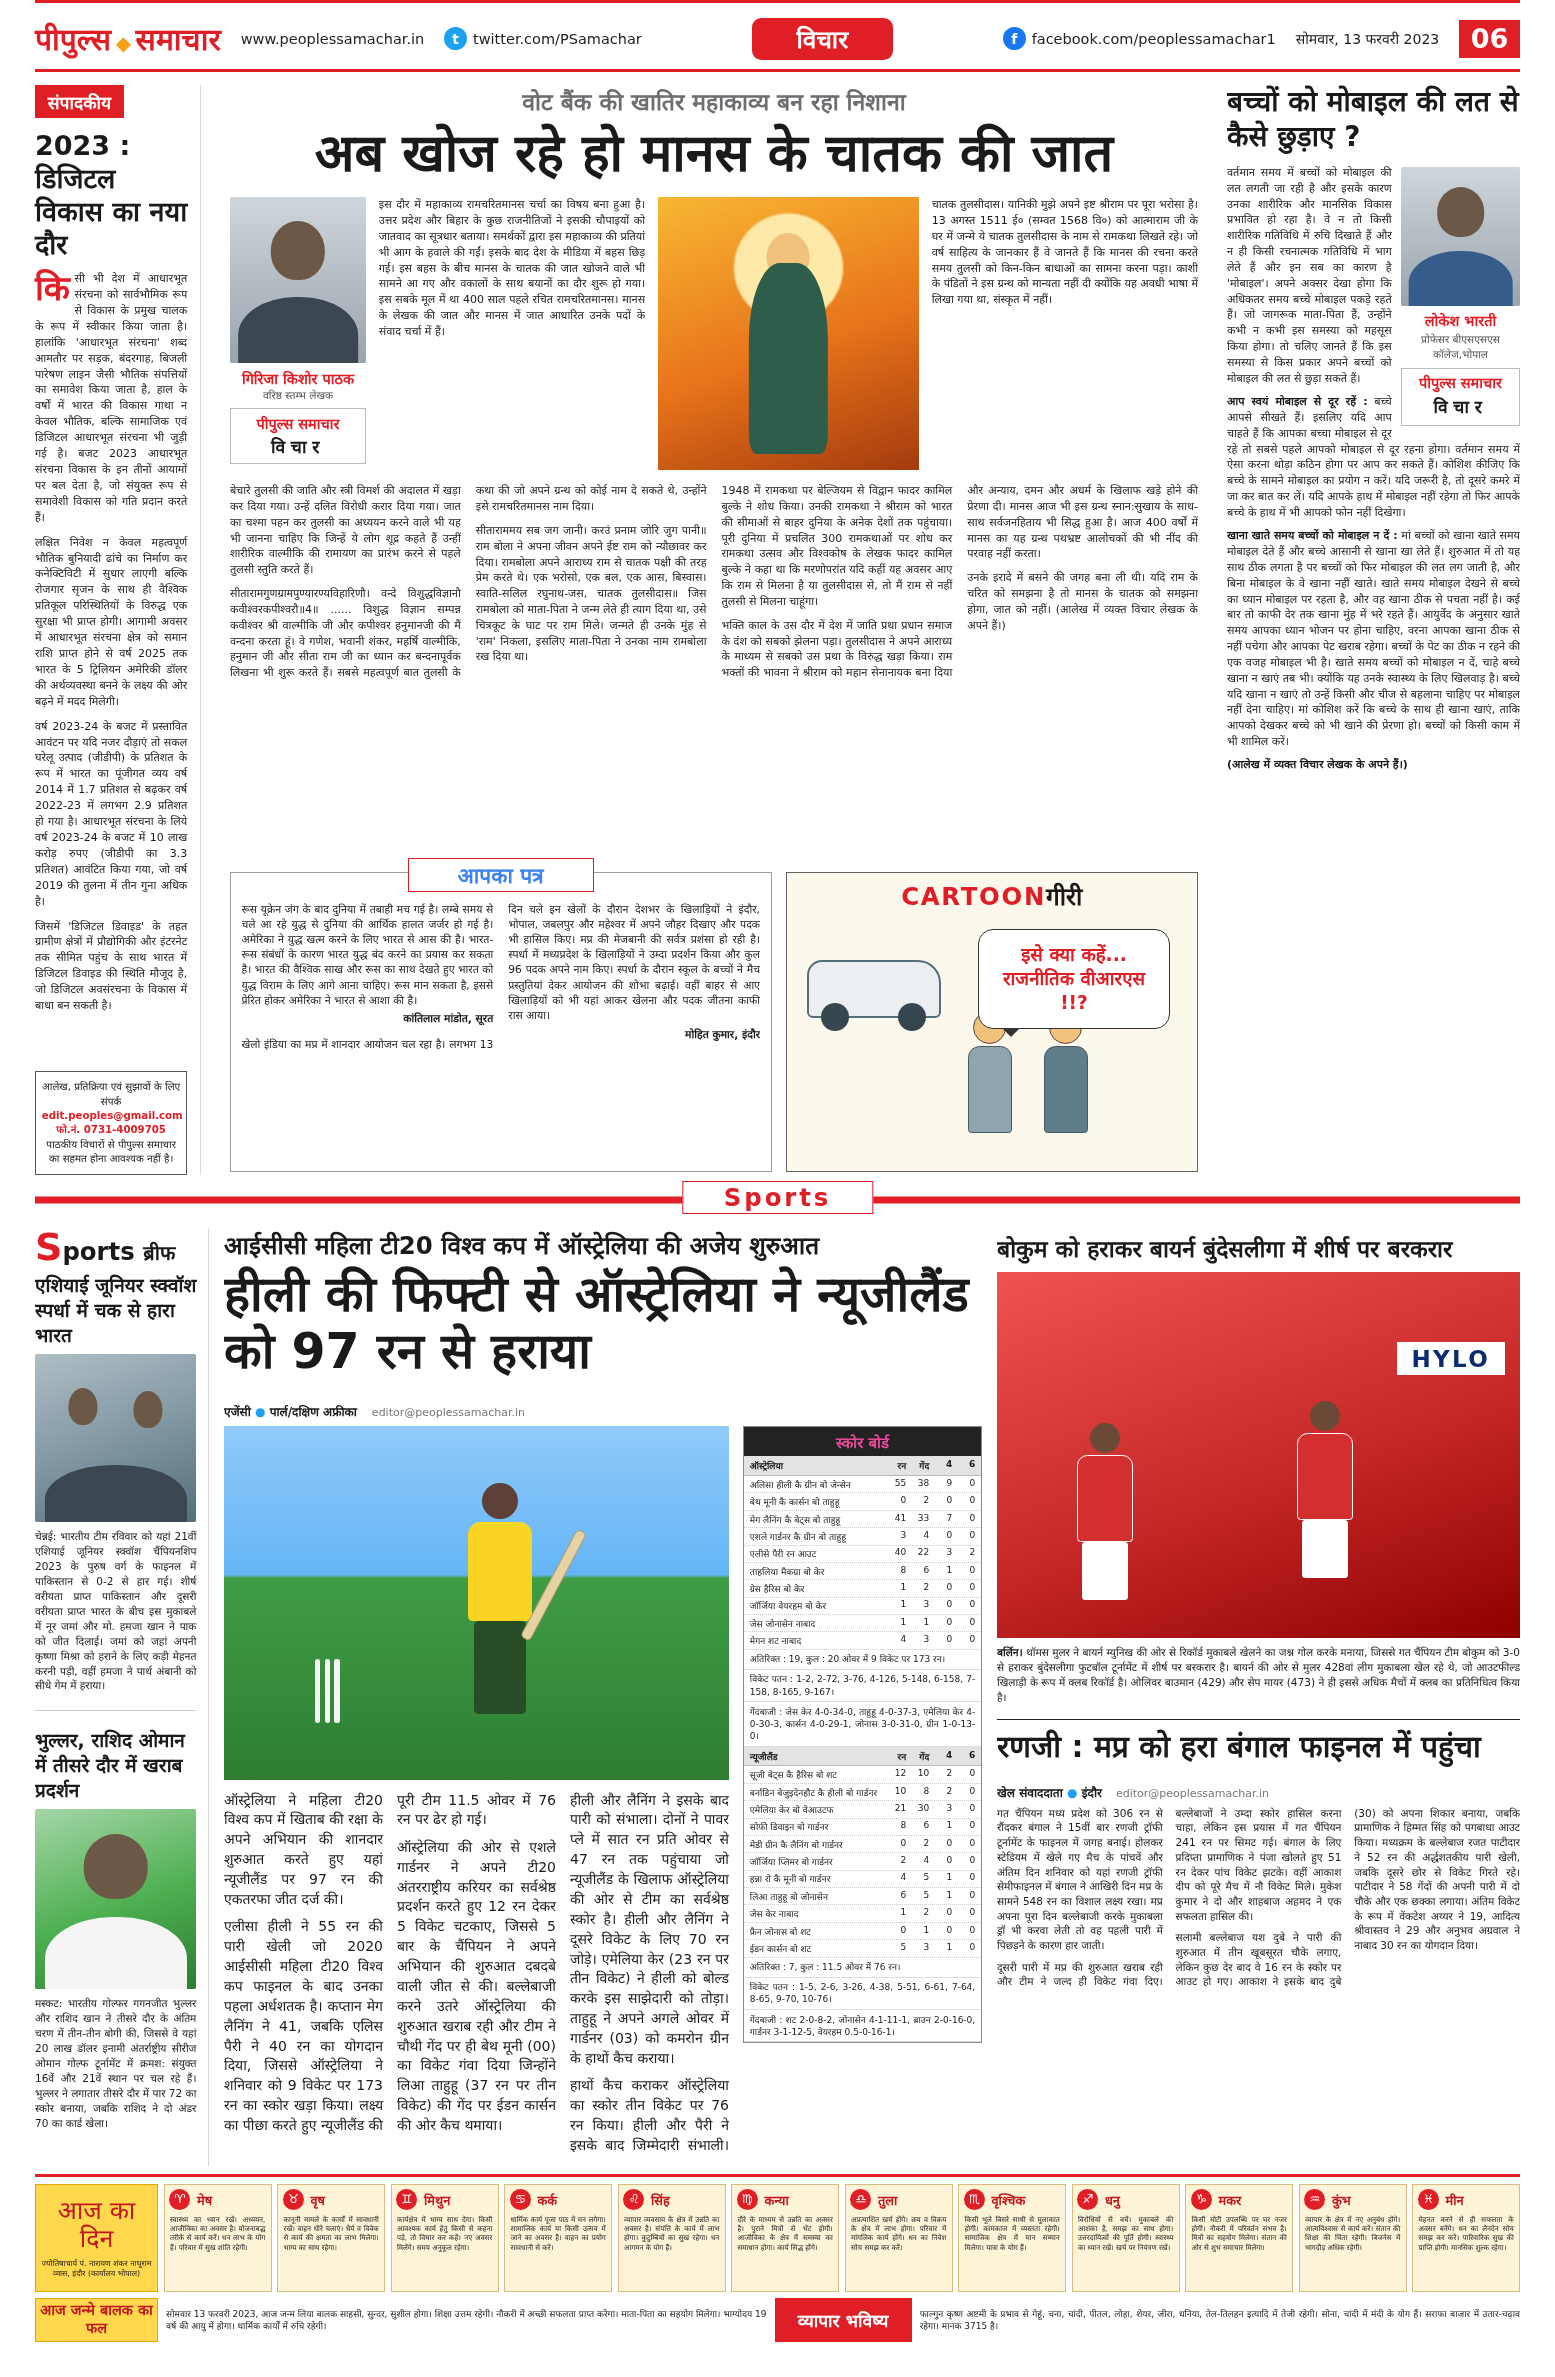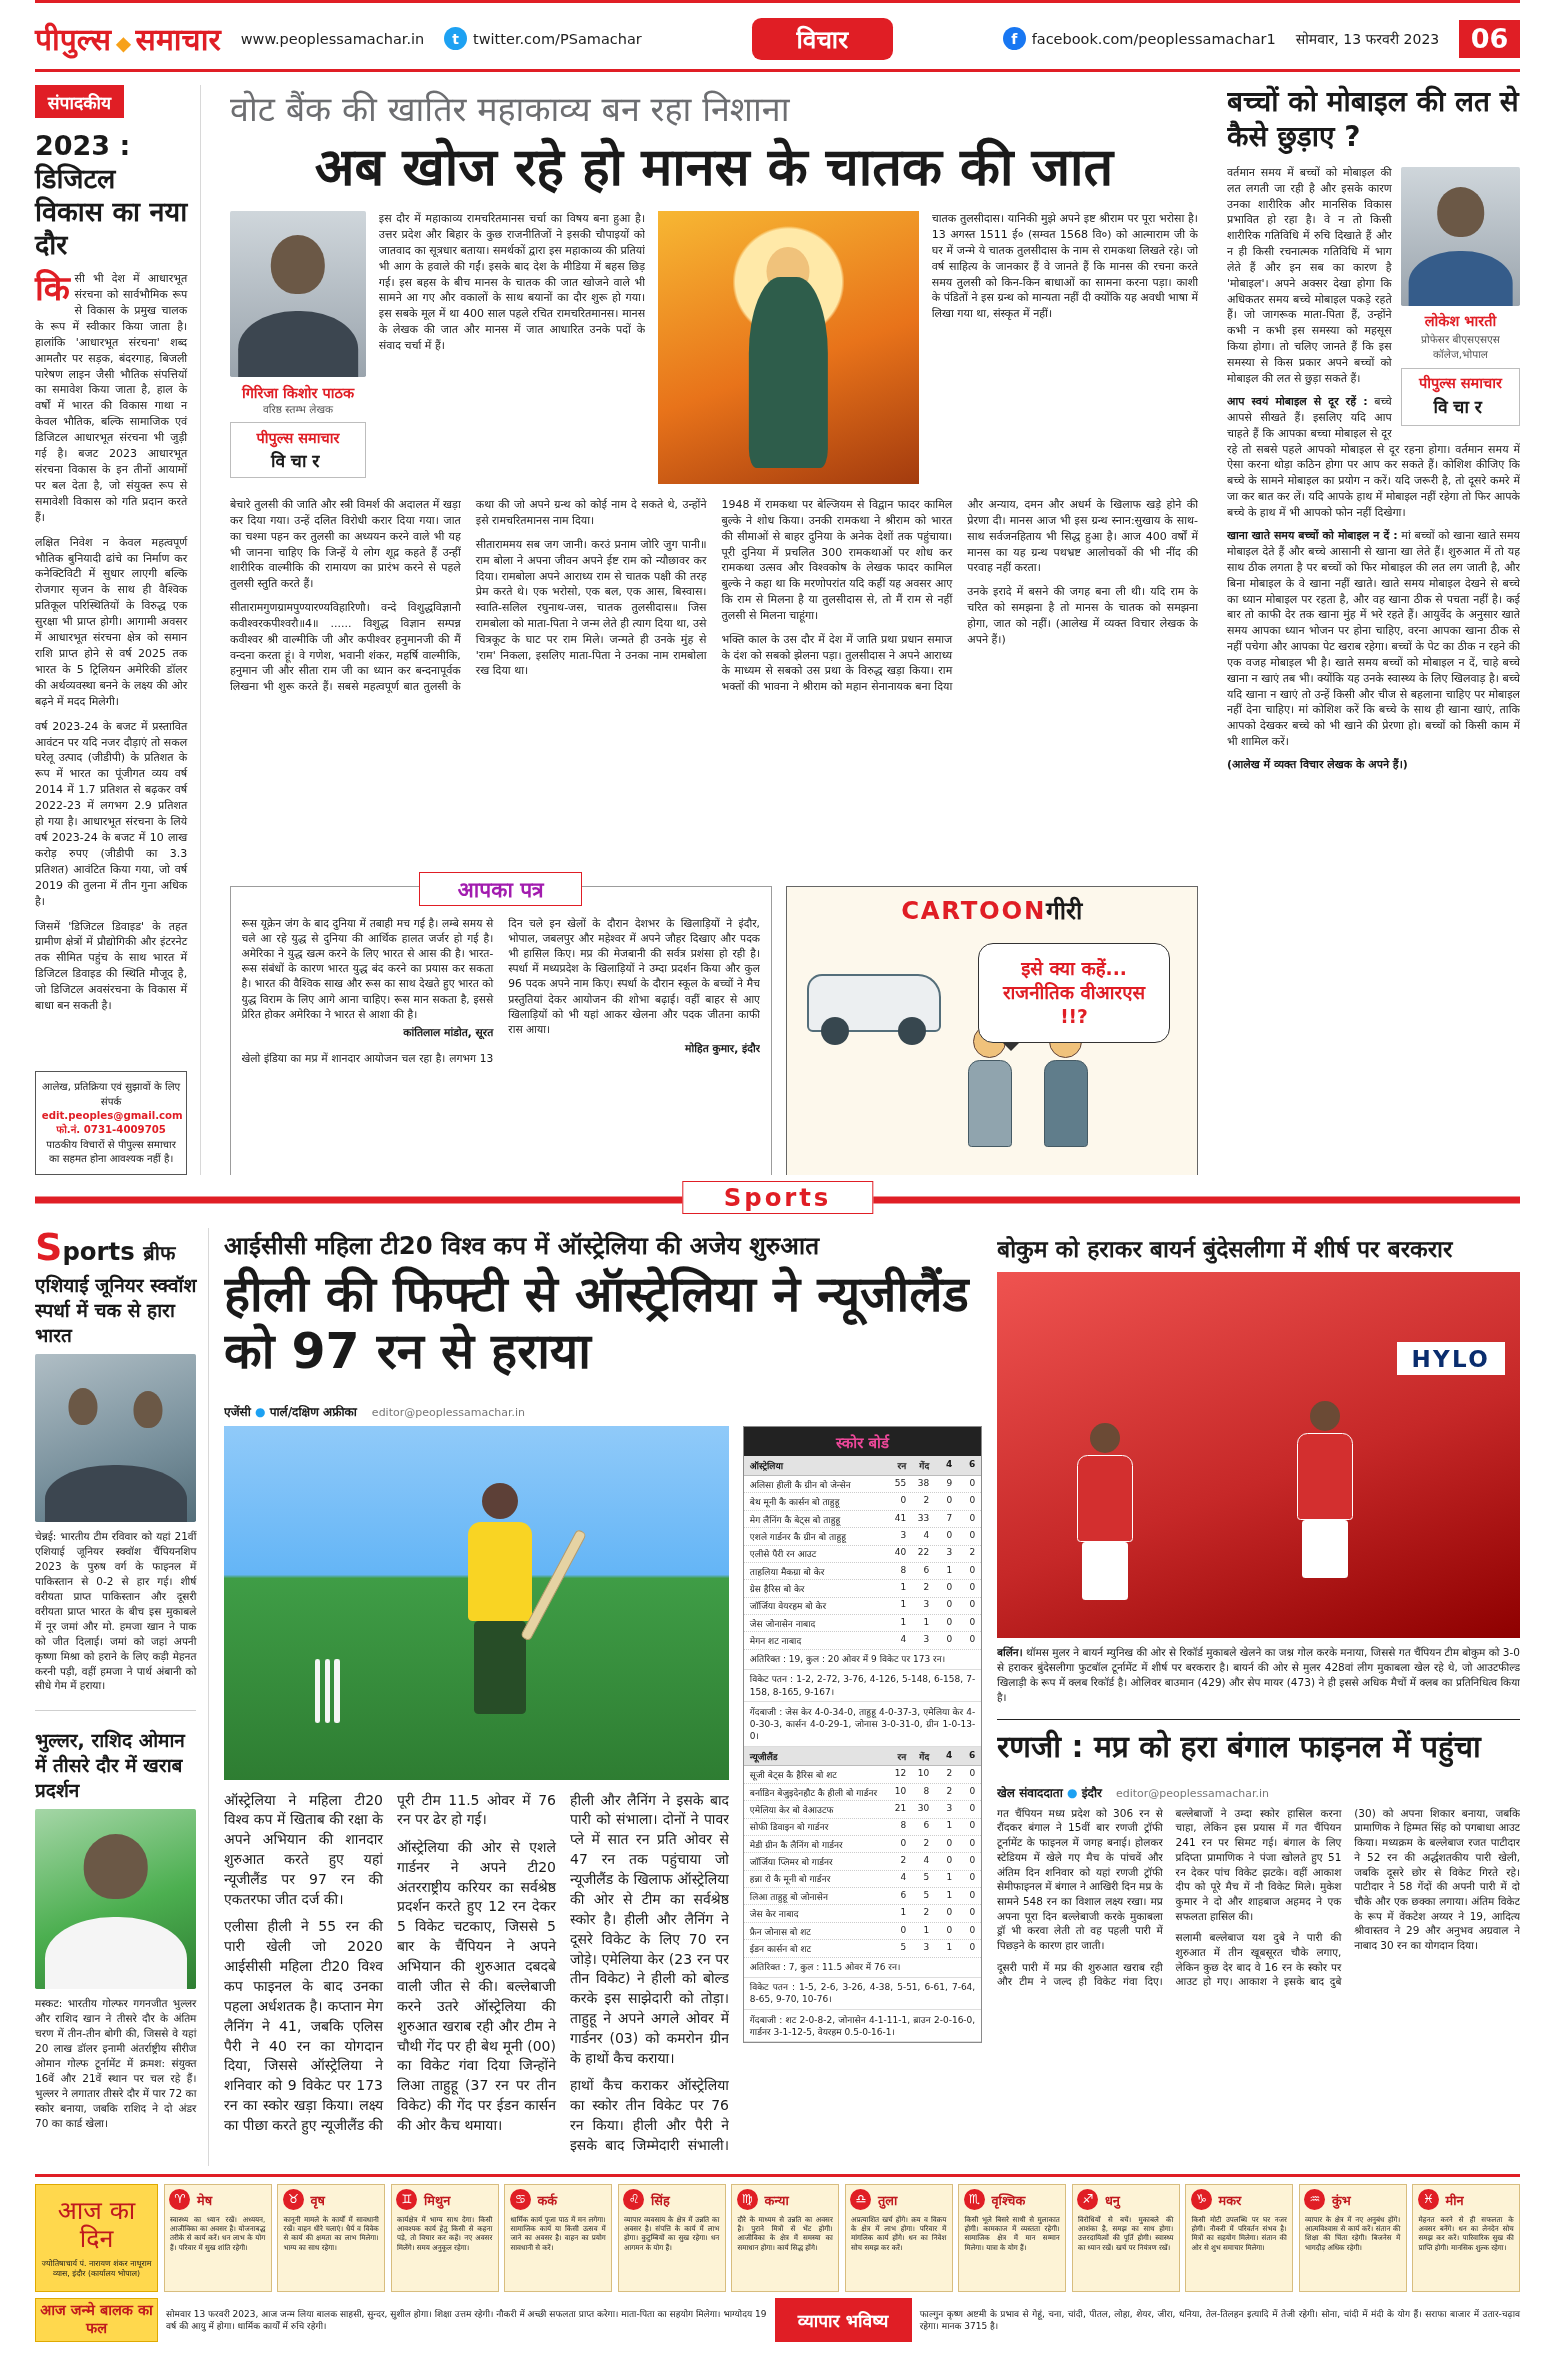--- a/index.html
+++ b/index.html
@@ -26,21 +26,21 @@
   .top{display:grid;grid-template-columns:166px 1fr 293px;gap:29px;padding:12.8px 35px 0;height:1103px;overflow:hidden;}
 
   .ed{display:flex;flex-direction:column;border-right:1.2px solid #d8d8d8;padding-right:12.8px;height:100%;}
   .ed-tab{background:#e01e25;color:#fff;font-size:17.4px;font-weight:bold;padding:4.6px 12.8px;align-self:flex-start;}
   .ed-title{font-size:27px;font-weight:bold;line-height:1.22;margin:11.6px 0 9.3px;}
   .ed p{font-size:11px;line-height:1.45;text-align:justify;margin-bottom:8.7px;}
   .ed p.first::first-letter{font-size:34px;color:#e01e25;font-weight:bold;float:left;line-height:.9;padding:2.3px 4.6px 0 0;}
   .ed-contact{margin-top:auto;border:1.2px solid #555;padding:8.1px 5.8px;font-size:10.2px;text-align:center;line-height:1.4;}
   .ed-contact .em{color:#e01e25;font-weight:bold;}
 
-  .cn-kicker{font-size:34px;font-weight:normal;color:#6d6e71;}
+  .cn-kicker{text-align:center;font-size:23px;font-weight:bold;color:#6d6e71;}
   .cn-headline{text-align:center;font-size:52px;font-weight:bold;line-height:1.12;margin:7px 0 15px;}
   .cn-top{display:flex;gap:12.8px;height:273px;overflow:hidden;}
   .author-card{width:136px;flex:none;text-align:center;}
   .photo{position:relative;overflow:hidden;border-radius:1.7px;}
   .photo.person{background:linear-gradient(180deg,#cfd6db 0%,#9aa4ad 100%);}
   .photo .head{position:absolute;left:50%;top:14%;width:40%;height:36%;transform:translateX(-50%);
                background:#6b5846;border-radius:50% 50% 46% 46%;}
   .photo .torso{position:absolute;left:50%;bottom:-8%;width:88%;height:48%;transform:translateX(-50%);
                background:#3c4650;border-radius:48% 48% 0 0;}
   .author-photo{height:166px;}
@@ -56,21 +56,21 @@
   .ram-img .deity{position:absolute;left:50%;top:24%;width:30%;height:70%;transform:translateX(-50%);
       background:#2e5d4b;border-radius:40% 40% 10% 10%;}
   .ram-img .face{position:absolute;left:50%;top:13%;width:43px;height:49px;transform:translateX(-50%);
       background:#f0c27b;border-radius:50%;}
   .cn-body{column-count:4;column-gap:15px;font-size:11px;line-height:1.44;text-align:justify;margin-top:12.8px;
            height:360px;overflow:hidden;}
   .cn-body p{margin-bottom:8.1px;}
   .cn-bottom{display:flex;gap:14px;margin-top:15px;height:314px;}
 
   .letters{flex:1.3;border:1.2px solid #9c9c9c;padding:11.6px 10.5px 7px;position:relative;margin-top:14px;}
-  .letters-title{width:163px;margin:-27px auto 9.3px;background:#fff;border:1.7px solid #e01e25;color:#a21caf;
+  .letters-title{width:186px;margin:-27px auto 9.3px;background:#fff;border:1.7px solid #e01e25;color:#3b82f6;
                  font-size:21px;font-weight:bold;text-align:center;padding:2.3px 0;}
   .letters-cols{column-count:2;column-gap:15px;font-size:10.7px;line-height:1.42;text-align:justify;height:250px;overflow:hidden;}
   .letter-sign{display:block;text-align:right;font-weight:bold;margin:3.5px 0 10.5px;}
 
   .cartoon{flex:1;border:1.7px solid #666;background:#fdf8ec;position:relative;padding:5.8px;margin-top:14px;overflow:hidden;}
   .cartoon-title{text-align:center;font-size:24.4px;font-weight:bold;}
   .cartoon-title .en{color:#e01e25;letter-spacing:1.7px;}
   .bubble{position:absolute;right:27px;top:56px;width:192px;background:#fff;border:1.7px solid #333;border-radius:15px;
           padding:12.8px 10.5px;font-size:18.6px;font-weight:bold;color:#e01e25;text-align:center;line-height:1.3;}
   .bubble::after{content:"";position:absolute;left:23px;bottom:-17.4px;border:9.3px solid transparent;border-top-color:#333;}

